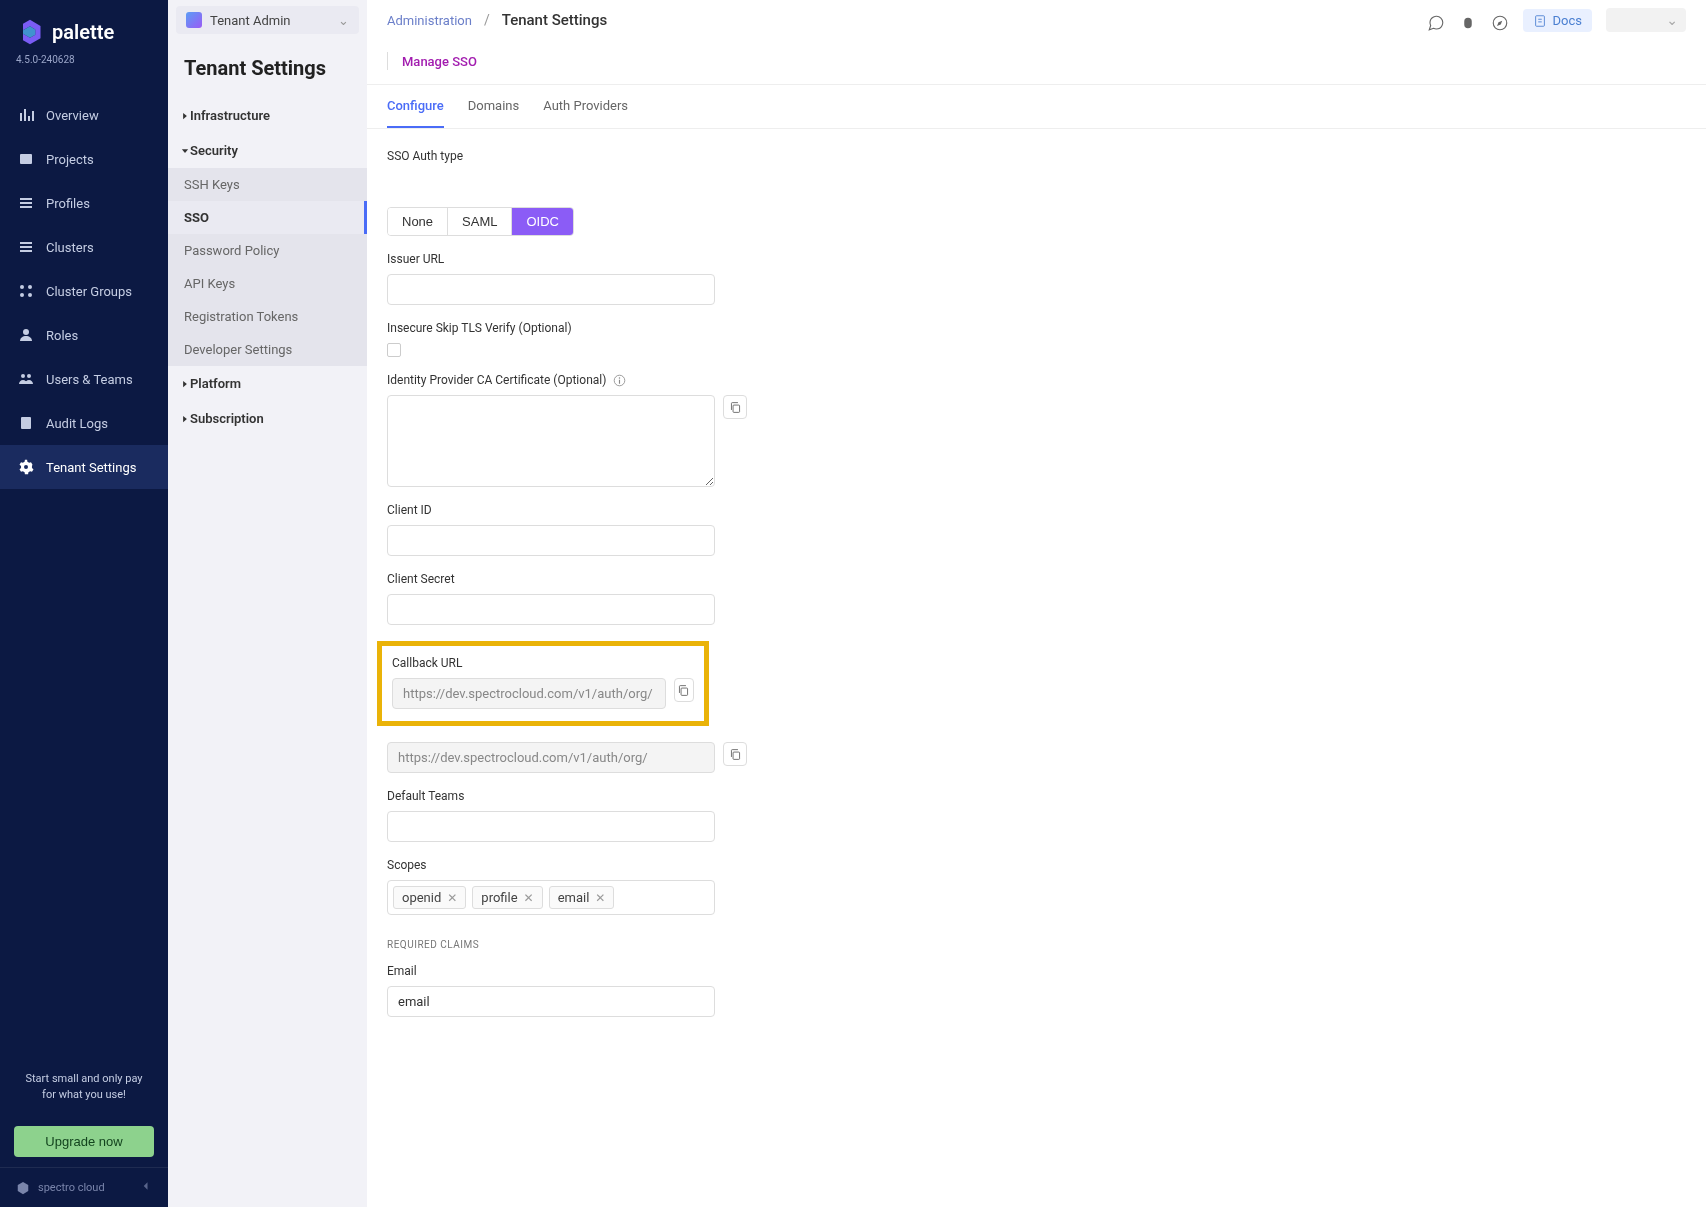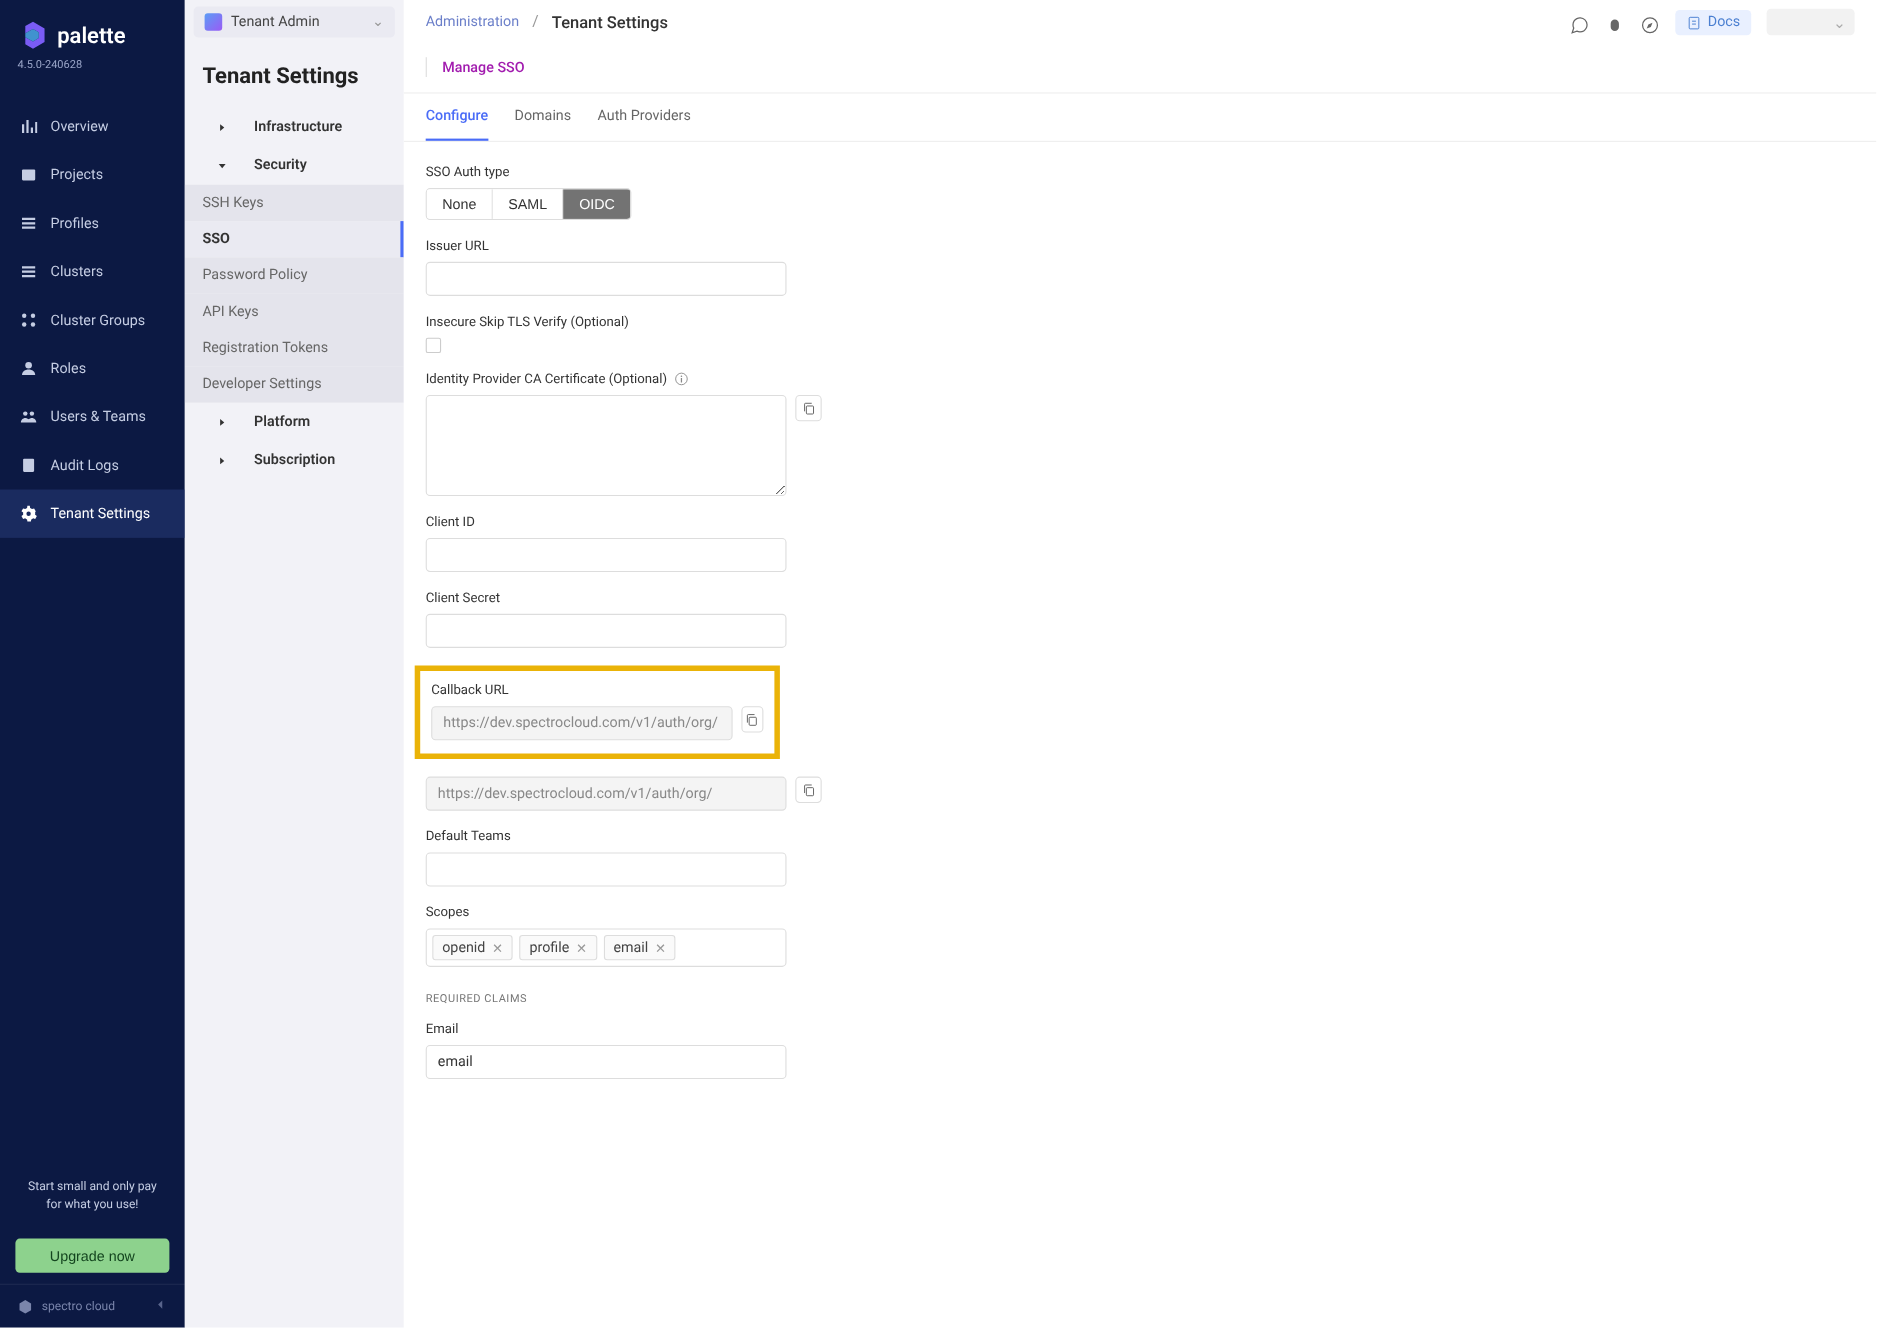--- a/index.html
+++ b/index.html
@@ -126,26 +126,25 @@
     .settings-title {
       padding: 16px 16px 18px;
       font-size: 20px;
       font-weight: 700;
       color: #222;
     }
     .collapse-section {
       padding: 10px 12px;
       display: flex;
       align-items: center;
-      gap: 24px;
+      gap: 0;
       font-size: 13px;
       font-weight: 600;
       color: #333;
       cursor: pointer;
-      margin-left: 17px;
     }
     .sub-list {
       list-style: none;
     }
     .sub-item {
       padding: 9px 16px;
       font-size: 13px;
       color: #666;
       cursor: pointer;
       background: #e4e4ec;
@@ -255,32 +254,33 @@
     .form-label .info {
       margin-left: 4px;
       display: inline-flex;
       vertical-align: middle;
     }
     .btn-group {
       display: inline-flex;
       border: 1px solid #ddd;
       border-radius: 4px;
       overflow: hidden;
+      margin-top: 36px;
     }
     .btn-group button {
       padding: 6px 14px;
       border: none;
       background: #fff;
       font-size: 13px;
       color: #333;
       cursor: pointer;
       border-right: 1px solid #ddd;
     }
     .btn-group button:last-child { border-right: none; }
-    .btn-group button.active { background: #737373; color: #fff; }
+    .btn-group button.active { background: #8b5cf6; color: #fff; }
     .text-input, .textarea-input {
       width: 328px;
       padding: 7px 10px;
       border: 1px solid #ddd;
       border-radius: 4px;
       font-size: 13px;
       color: #333;
       font-family: inherit;
     }
     .text-input[readonly] { background: #f4f4f4; color: #888; }

